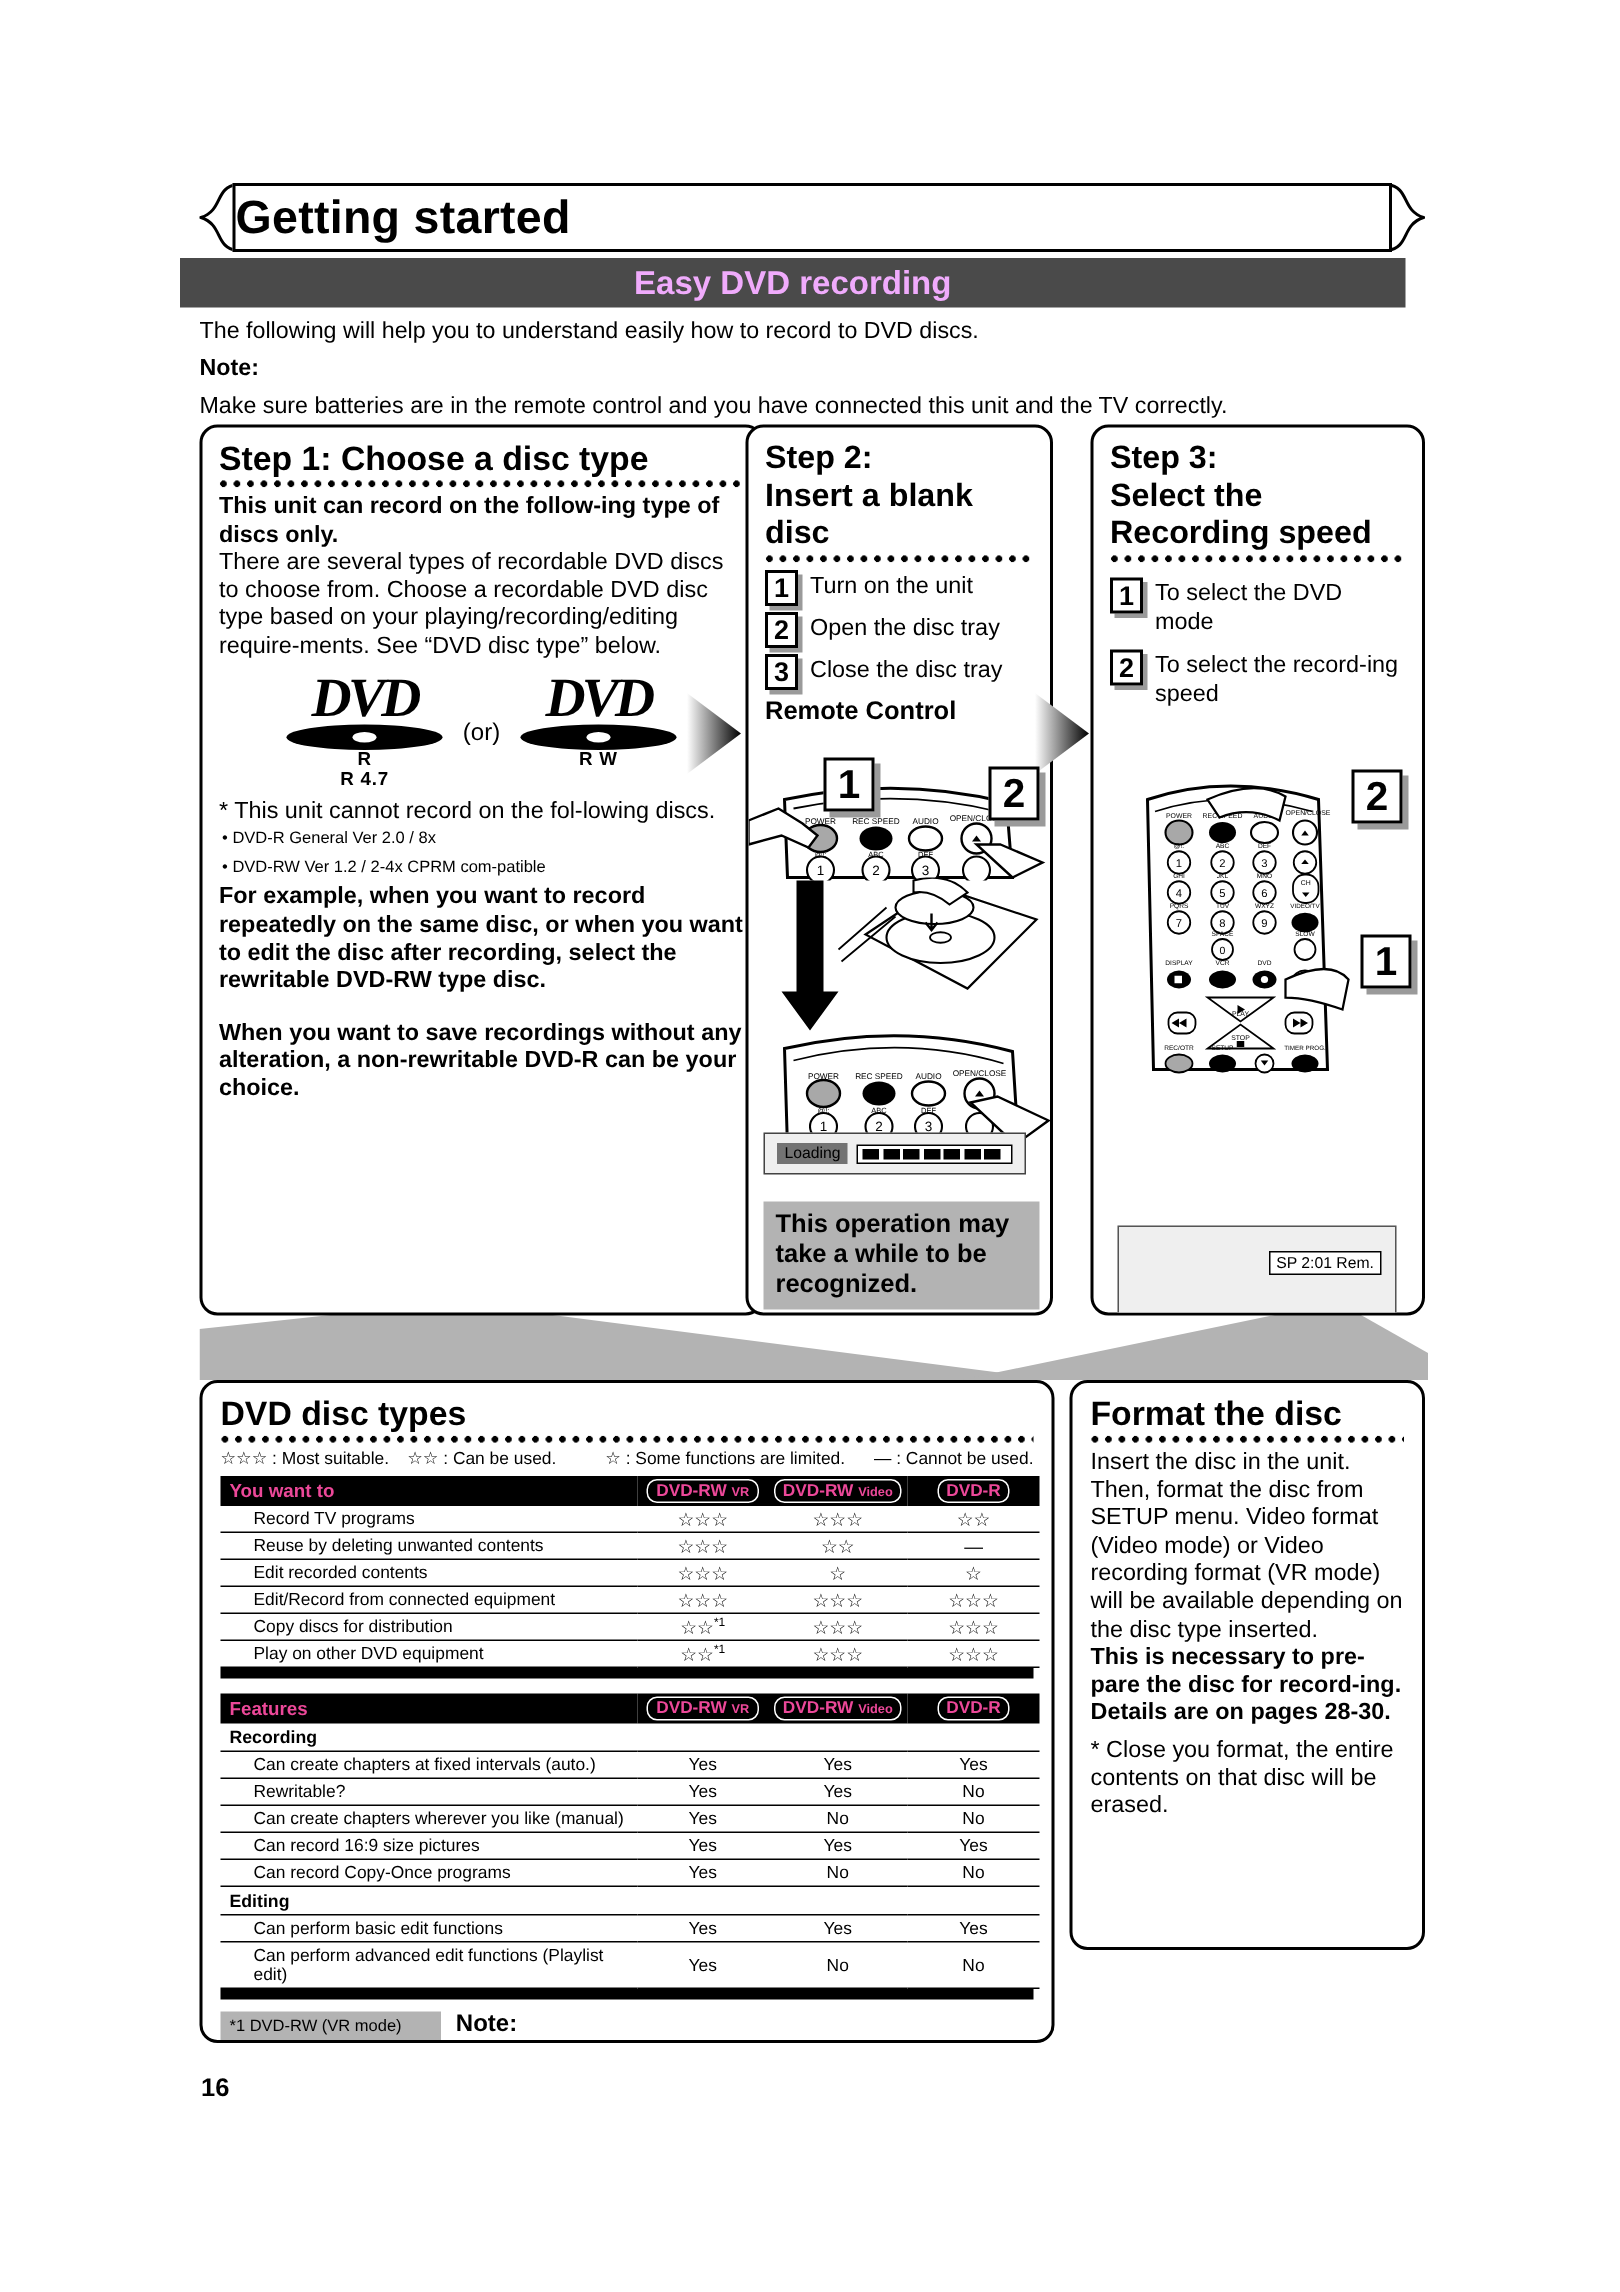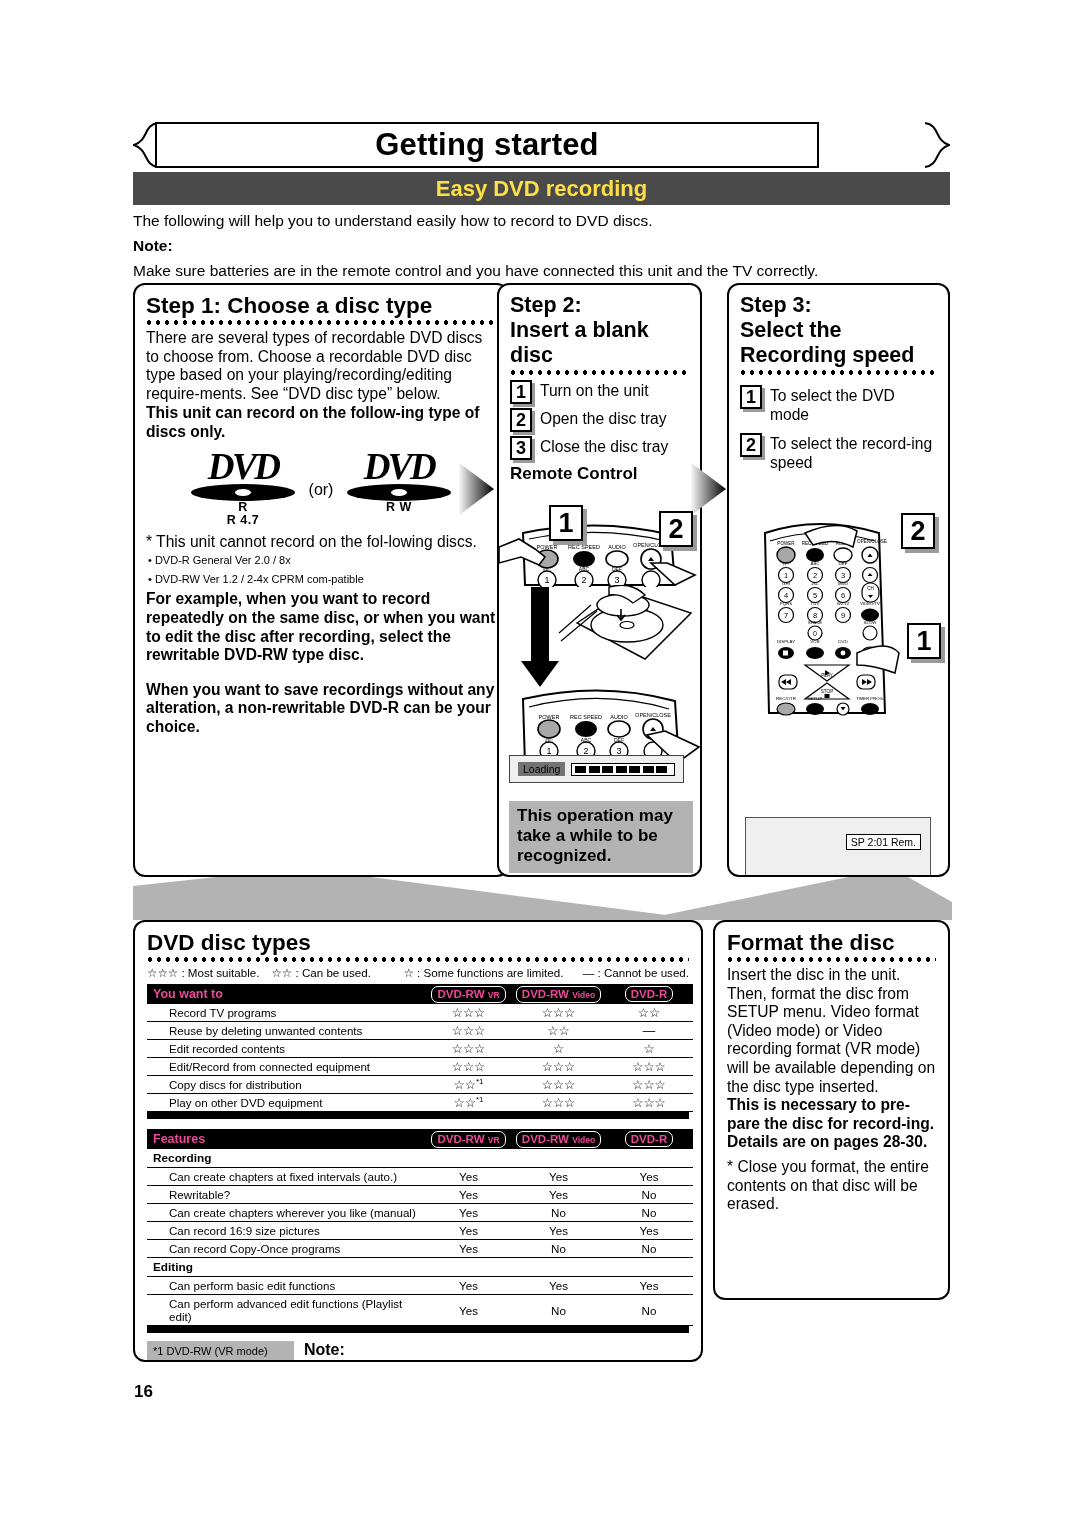--- a/index.html
+++ b/index.html
@@ -10,31 +10,31 @@
     font-family:"Liberation Sans", sans-serif;
     color:#000;
     position:relative;
     overflow:hidden;
   }
   .page { position:absolute; left:0; top:0; width:1080px; height:1528px; }
 
   
   .banner-wrap { position:absolute; left:133px; top:122px; width:817px; height:46px; }
   .banner-box {
-    position:absolute; left:22px; top:0; width:664px; height:46px;
+    position:absolute; left:22px; top:0; width:773px; height:46px;
     border:2px solid #000; background:#fff;
-    display:flex; align-items:center; justify-content:center;
+    display:flex; align-items:center; justify-content:flex-start;
   }
   .banner-title { font-size:31px; font-weight:bold; letter-spacing:.2px; }
   .brace { position:absolute; top:0; width:26px; height:46px; }
 
   
   .sectionbar {
-    position:absolute; left:133px; top:172px; width:817px; height:33px;
-    background:#4a4a4a; color:#fde047;
+    position:absolute; left:120px; top:172px; width:817px; height:33px;
+    background:#4a4a4a; color:#f0abfc;
     display:flex; align-items:center; justify-content:center;
   }
   .sectionbar span { font-size:22px; font-weight:bold; }
 
   
   .intro { position:absolute; left:133px; top:211px; width:820px; font-size:15.5px; line-height:19px;}
   .intro .note { font-weight:bold; }
   .intro p { margin:0 0 6px 0; }
 
   
@@ -191,22 +191,22 @@
     <path d="M168 0 L572 52 L0 52 L0 18 Z" fill="#b3b3b3"></path>
   </svg>
   <svg style="position:absolute;left:640px;top:868px;width:312px;height:56px;z-index:0;" viewBox="0 0 312 56">
     <path d="M252 0 L312 34 L312 52 L0 52 Z" fill="#b3b3b3"></path>
   </svg>
 
   <div class="step step1">
     <div class="step-inner">
       <div class="step-h">Step 1: Choose a disc type</div>
       <div class="dotline"></div>
+      <div class="body-t bold" style="margin-top:1px;">This unit can record on the follow-ing type of discs only.</div>
       <div class="body-t">There are several types of recordable DVD discs to choose from. Choose a recordable DVD disc type based on your playing/recording/editing require-ments. See “DVD disc type” below.</div>
-      <div class="body-t bold" style="margin-top:1px;">This unit can record on the follow-ing type of discs only.</div>
 
       <div class="logos">
         <div class="dvdlogo">
           <div class="dvdword">DVD</div>
           <div class="dvdellipse"></div>
           <div class="dvdsub">R</div>
           <div class="dvdsub">R 4.7</div>
         </div>
         <div class="orlab">(or)</div>
         <div class="dvdlogo">

